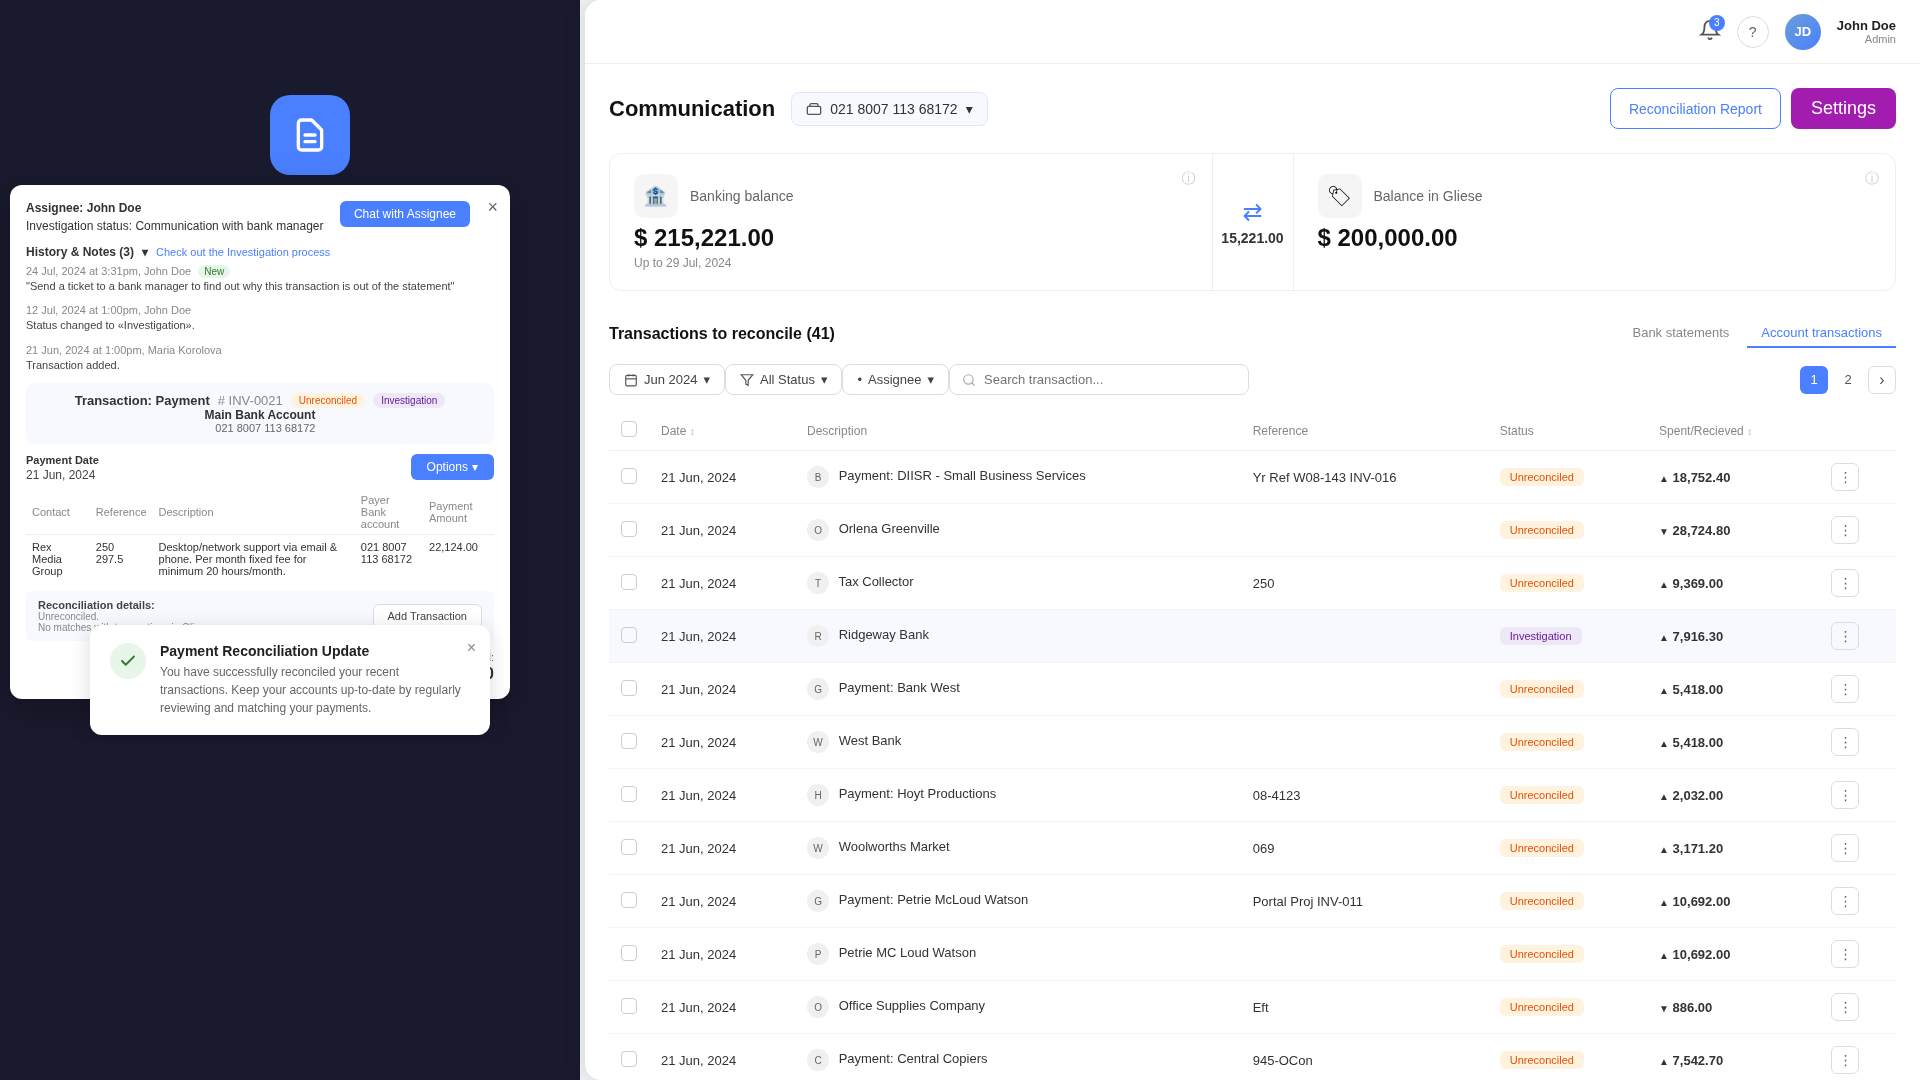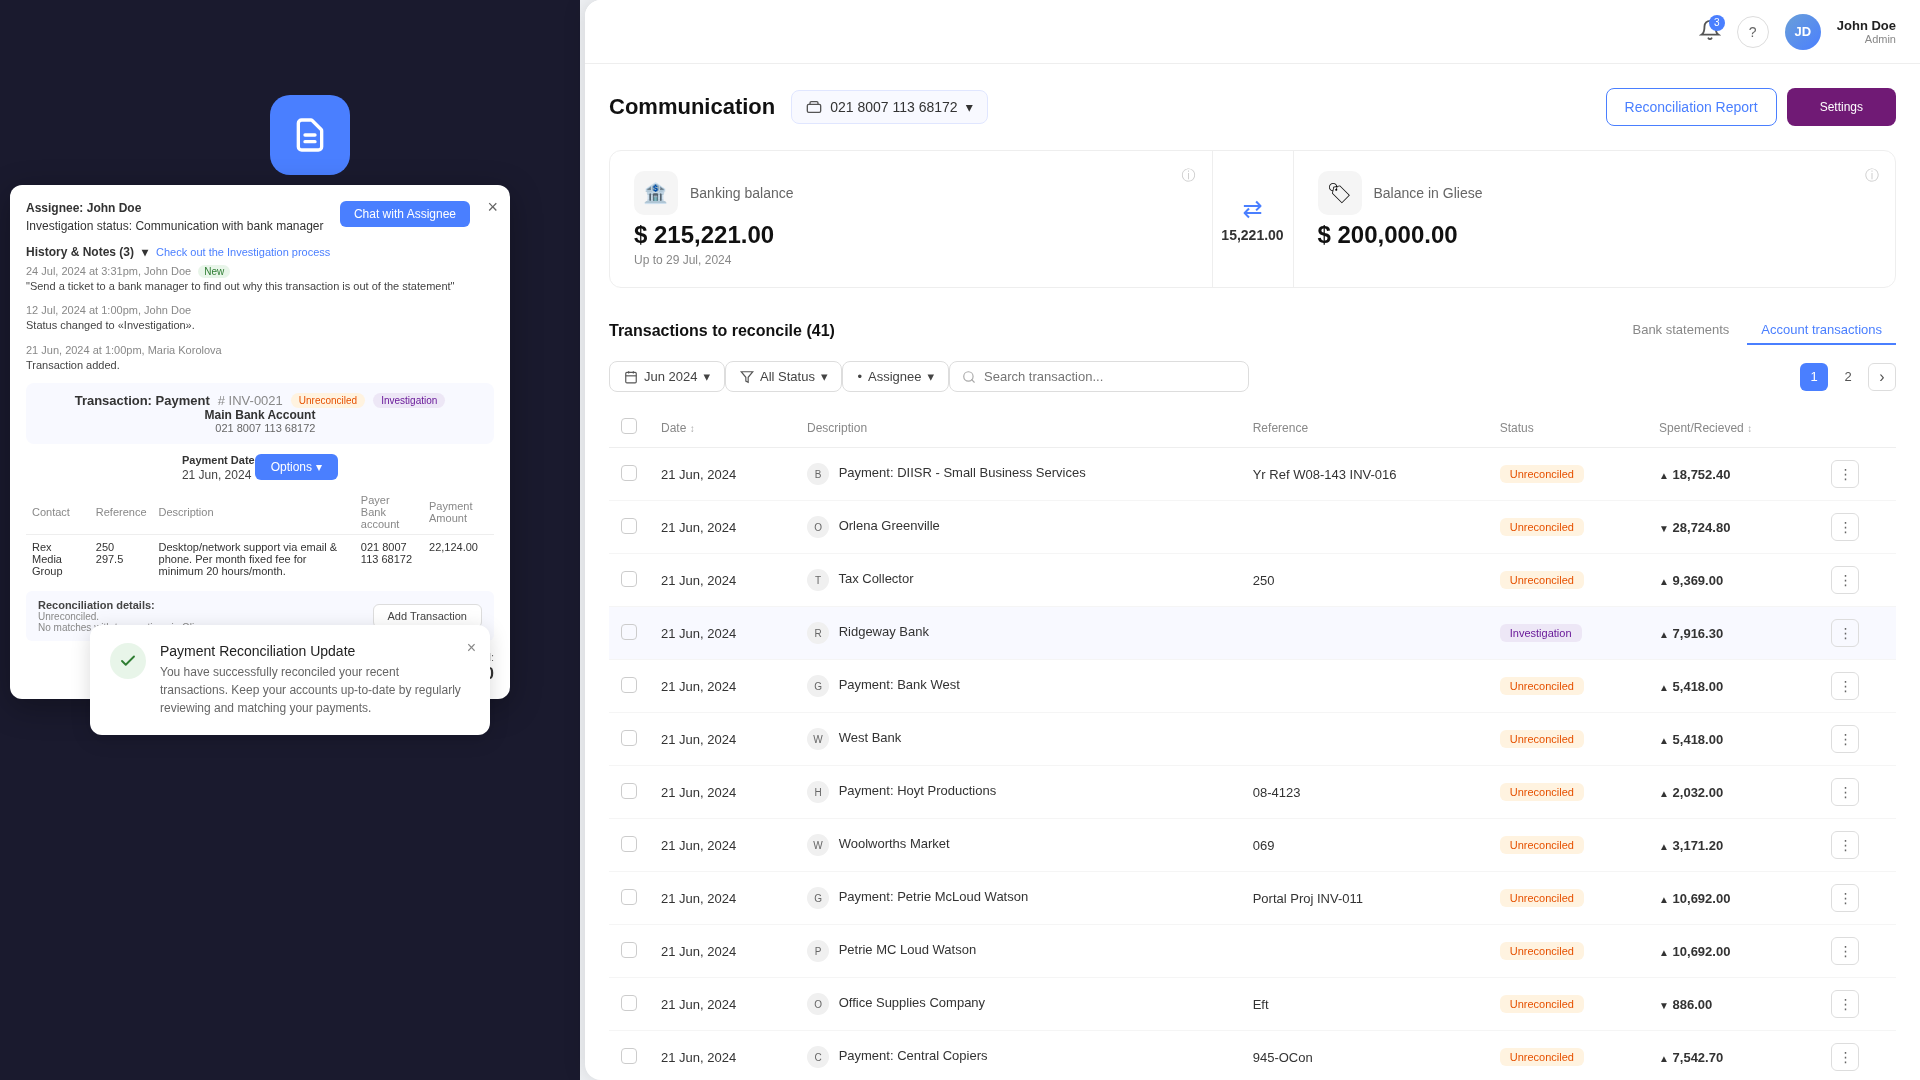--- a/index.html
+++ b/index.html
@@ -28,42 +28,42 @@
     .history-text { font-size: 11px; color: #444; line-height: 1.4; }
 
     .transaction-header { background: #f8f9ff; border-radius: 8px; padding: 10px 14px; margin: 10px 0; display: flex; align-items: center; justify-content: space-between; flex-direction: column; }
     .trans-title { font-size: 13px; font-weight: 600; color: #333; display: flex; align-items: center; gap: 8px; }
     .badge { display: inline-block; padding: 2px 8px; border-radius: 10px; font-size: 10px; font-weight: 500; }
     .badge-unreconciled { background: #fff3e0; color: #e65100; }
     .badge-investigation { background: #ede7f6; color: #6a1b9a; }
     .trans-account { font-size: 11px; color: #666; text-align: right; }
     .trans-account .acct-name { font-weight: 600; font-size: 12px; color: #333; }
 
-    .payment-date-section { display: flex; align-items: flex-start; justify-content: center; margin: 8px 0; }
+    .payment-date-section { display: flex; align-items: flex-start; justify-content: space-between; margin: 8px 0; }
     .payment-date-label { font-size: 11px; font-weight: 600; color: #333; }
     .payment-date-val { font-size: 12px; color: #444; margin-top: 2px; }
     .options-btn { background: #4a7fff; color: white; border: none; border-radius: 6px; padding: 6px 16px; font-size: 12px; cursor: pointer; display: flex; align-items: center; gap: 4px; }
 
     .trans-table { width: 100%; font-size: 11px; border-collapse: collapse; margin: 8px 0; }
     .trans-table th { color: #888; font-weight: 500; text-align: left; padding: 4px 6px; border-bottom: 1px solid #eee; }
     .trans-table td { padding: 6px 6px; color: #333; vertical-align: top; }
 
     .reconciliation-footer { background: #f8f9ff; border-radius: 6px; padding: 8px 12px; margin-top: 8px; display: flex; align-items: center; justify-content: space-between; }
     .recon-detail { font-size: 11px; color: #444; }
     .recon-detail span { display: block; color: #888; font-size: 10px; }
     .add-trans-btn { background: white; border: 1px solid #ddd; border-radius: 6px; padding: 5px 14px; font-size: 11px; cursor: pointer; color: #444; }
     .total-section { text-align: right; margin-top: 6px; }
     .total-label { font-size: 11px; color: #666; }
     .total-amount { font-size: 16px; font-weight: 700; color: #333; }
 
     
     .toast { position: absolute; left: 90px; top: 625px; width: 400px; background: white; border-radius: 12px; box-shadow: 0 4px 20px rgba(0,0,0,0.15); padding: 18px 20px; display: flex; align-items: flex-start; gap: 14px; }
     .toast-icon { width: 36px; height: 36px; background: #e8f5e9; border-radius: 50%; display: flex; align-items: center; justify-content: center; flex-shrink: 0; }
     .toast-content { flex: 1; }
-    .toast-title { font-size: 14px; font-weight: 400; color: #222; margin-bottom: 4px; }
+    .toast-title { font-size: 14px; font-weight: 700; color: #222; margin-bottom: 4px; }
     .toast-body { font-size: 12px; color: #666; line-height: 1.5; }
     .toast-close { position: absolute; right: 14px; top: 14px; cursor: pointer; color: #888; font-size: 16px; }
 
     
     .main-panel { position: absolute; left: 585px; top: 0; width: 1335px; height: 1080px; background: white; border-radius: 16px 0 0 16px; overflow: hidden; box-shadow: -4px 0 20px rgba(0,0,0,0.1); }
 
     
     .header { height: 64px; background: white; border-bottom: 1px solid #eee; display: flex; align-items: center; padding: 0 24px; gap: 16px; }
     .search-box { flex: 1; max-width: 600px; background: #f5f5f5; border: 1px solid #e0e0e0; border-radius: 8px; display: flex; align-items: center; padding: 0 12px; height: 40px; gap: 8px; }
     .search-box input { border: none; background: transparent; outline: none; font-size: 14px; color: #333; flex: 1; }
@@ -78,21 +78,21 @@
 
     
     .content { padding: 24px; height: calc(1080px - 64px); overflow-y: auto; }
 
     
     .recon-header { display: flex; align-items: center; gap: 16px; margin-bottom: 24px; }
     .recon-title { font-size: 22px; font-weight: 700; color: #111; }
     .account-selector { display: flex; align-items: center; gap: 8px; background: #f8f9ff; border: 1px solid #e0e6ff; border-radius: 8px; padding: 8px 14px; cursor: pointer; font-size: 14px; color: #333; }
     .recon-actions { margin-left: auto; display: flex; gap: 10px; }
     .btn-outline { background: white; border: 1.5px solid #4a7fff; color: #4a7fff; border-radius: 8px; padding: 10px 18px; font-size: 14px; font-weight: 500; cursor: pointer; }
-    .btn-primary { background: #701a75; border: none; color: white; border-radius: 8px; padding: 10px 33px; font-size: 12px; font-weight: 500; cursor: pointer; }
+    .btn-primary { background: #a21caf; border: none; color: white; border-radius: 8px; padding: 10px 20px; font-size: 18px; font-weight: 500; cursor: pointer; }
 
     
     .balance-row { display: grid; grid-template-columns: 1fr 80px 1fr; gap: 0; margin-bottom: 28px; background: white; border: 1px solid #eee; border-radius: 12px; overflow: hidden; }
     .balance-card { padding: 20px 24px; position: relative; }
     .balance-card:first-child { border-right: 1px solid #eee; }
     .balance-card:last-child { border-left: 1px solid #eee; }
     .balance-card-header { display: flex; align-items: center; gap: 12px; margin-bottom: 6px; }
     .balance-icon { width: 44px; height: 44px; background: #f5f5f5; border-radius: 10px; display: flex; align-items: center; justify-content: center; font-size: 20px; }
     .balance-label { font-size: 14px; color: #666; font-weight: 500; }
     .balance-amount { font-size: 24px; font-weight: 700; color: #111; margin-top: 4px; }

